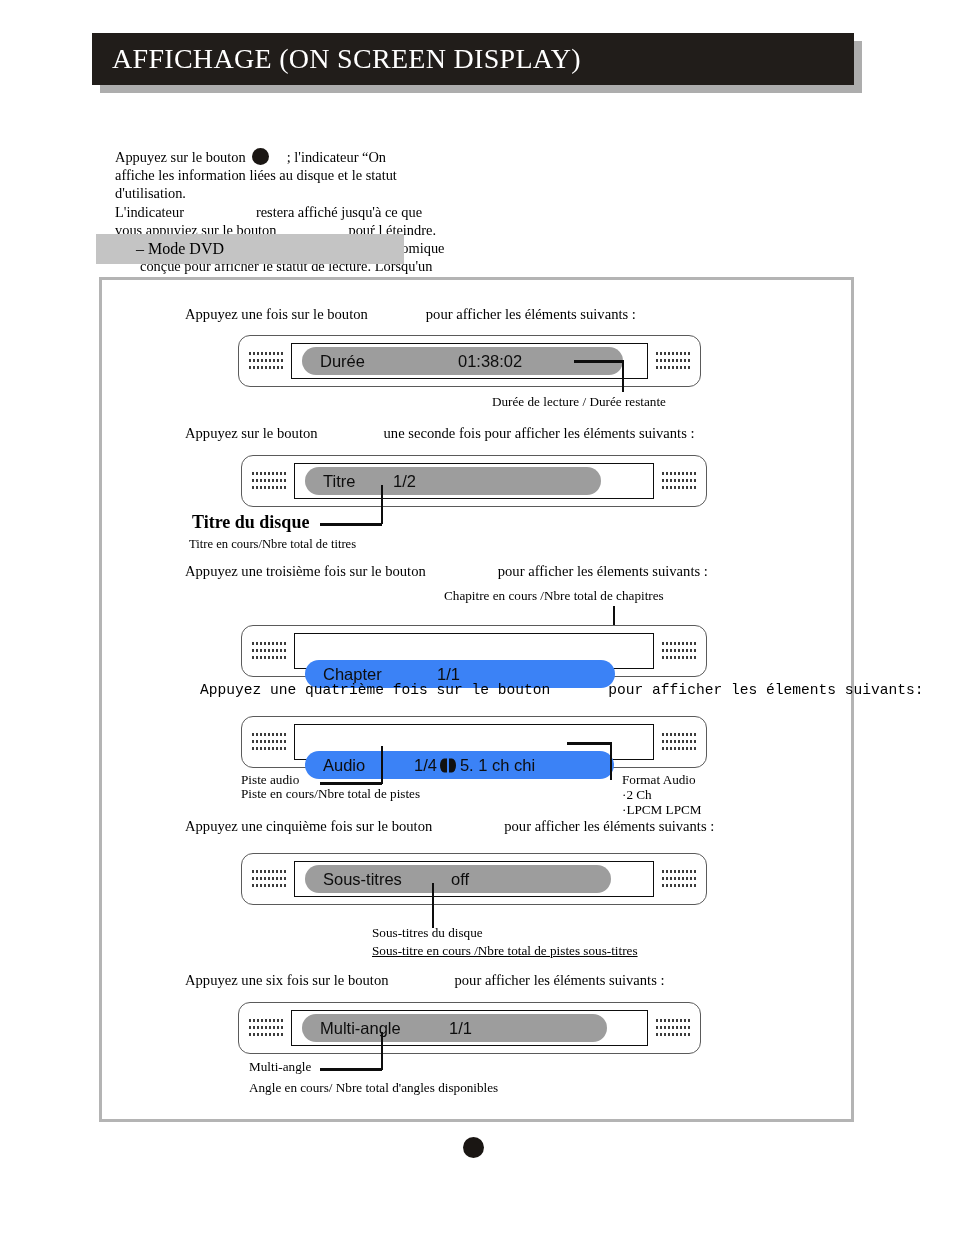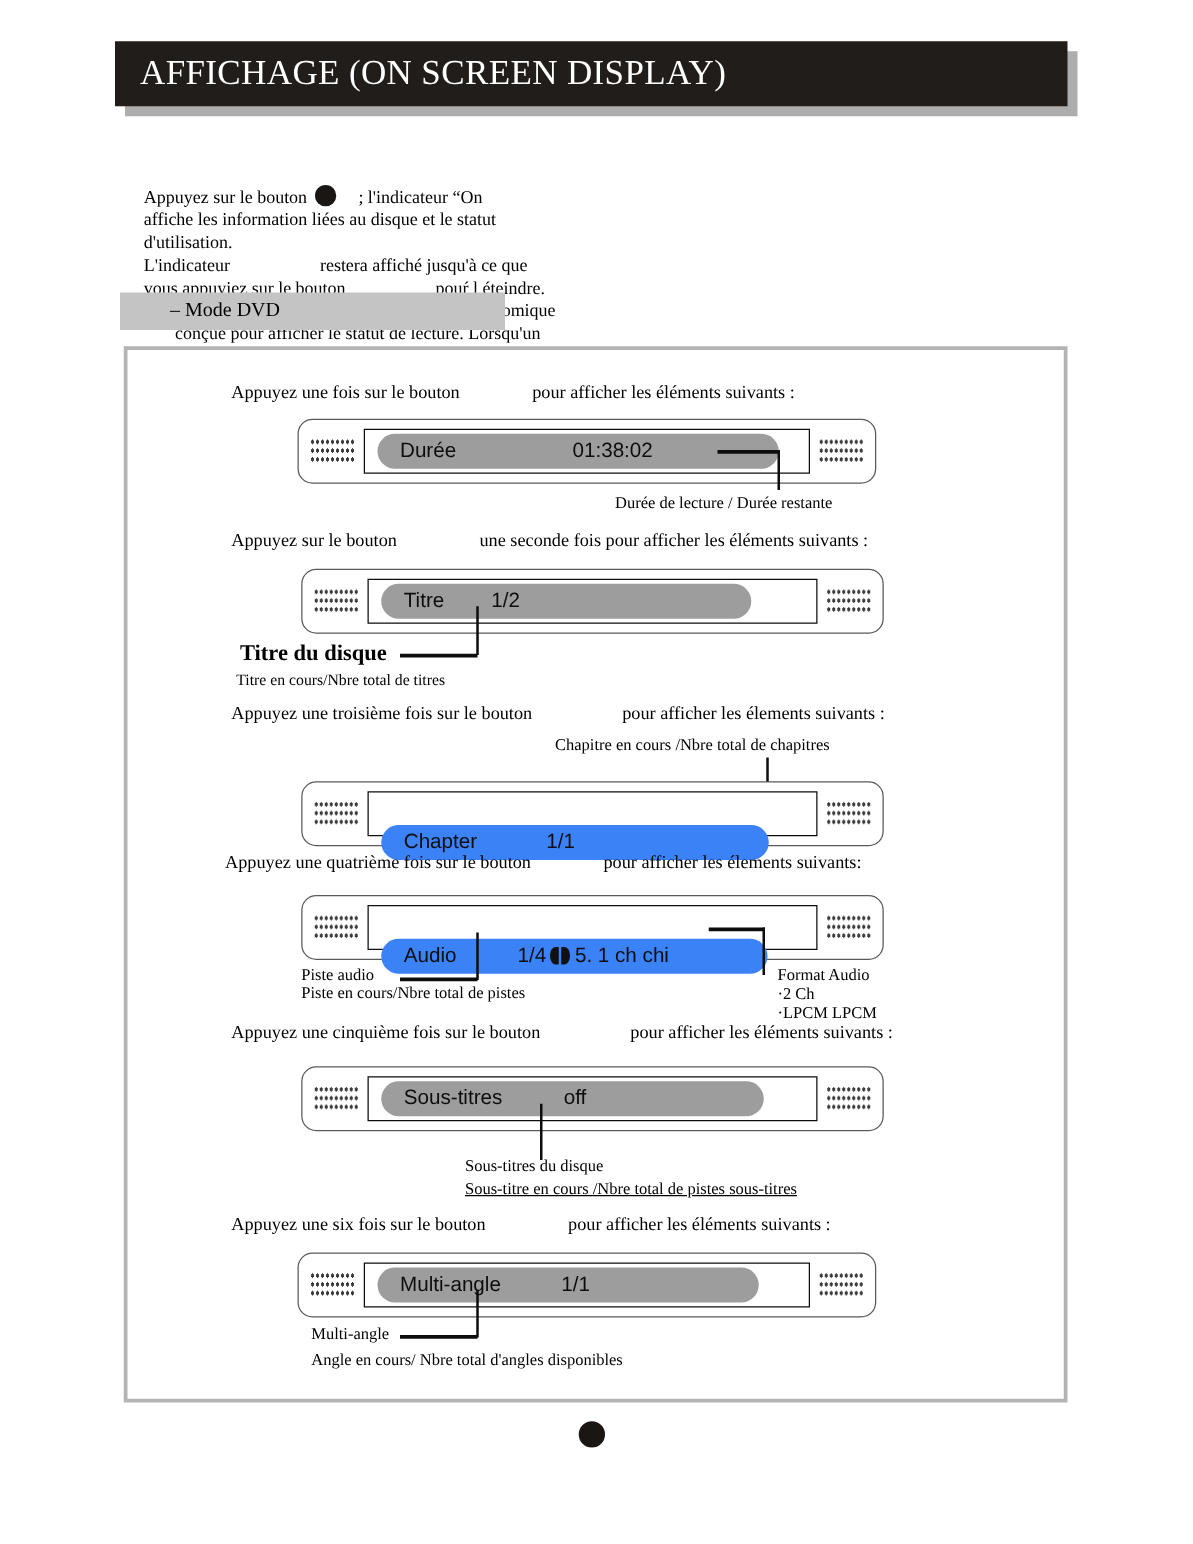--- a/index.html
+++ b/index.html
@@ -224,21 +224,21 @@
   <div class="dots left"></div>
   <div class="dots right"></div>
   <div class="osd-inner">
     <div class="pill dark" style="width:310px;">
       <span class="pill-label">Chapter</span>
       <span class="pill-value" style="left:132px;">1/1</span>
     </div>
   </div>
 </div>
 
-<div class="lead" style="left:180px;top:682px;">
+<div class="lead" style="left:200px;top:682px;font-family:Liberation Mono, monospace;">
   <span>Appuyez une quatrième fois sur le bouton</span><span class="g1"></span><span>pour afficher les élements suivants:</span>
 </div>
 
 <div class="osd" style="left:241px;top:716px;width:466px;">
   <div class="dots left"></div>
   <div class="dots right"></div>
   <div class="osd-inner">
     <div class="pill dark" style="width:309px;">
       <span class="pill-label">Audio</span>
       <span class="pill-value" style="left:109px;"><span>1/4</span><span class="dd-logo"><i class="a"></i><i class="b"></i></span><span>5. 1  ch  chi</span></span>

